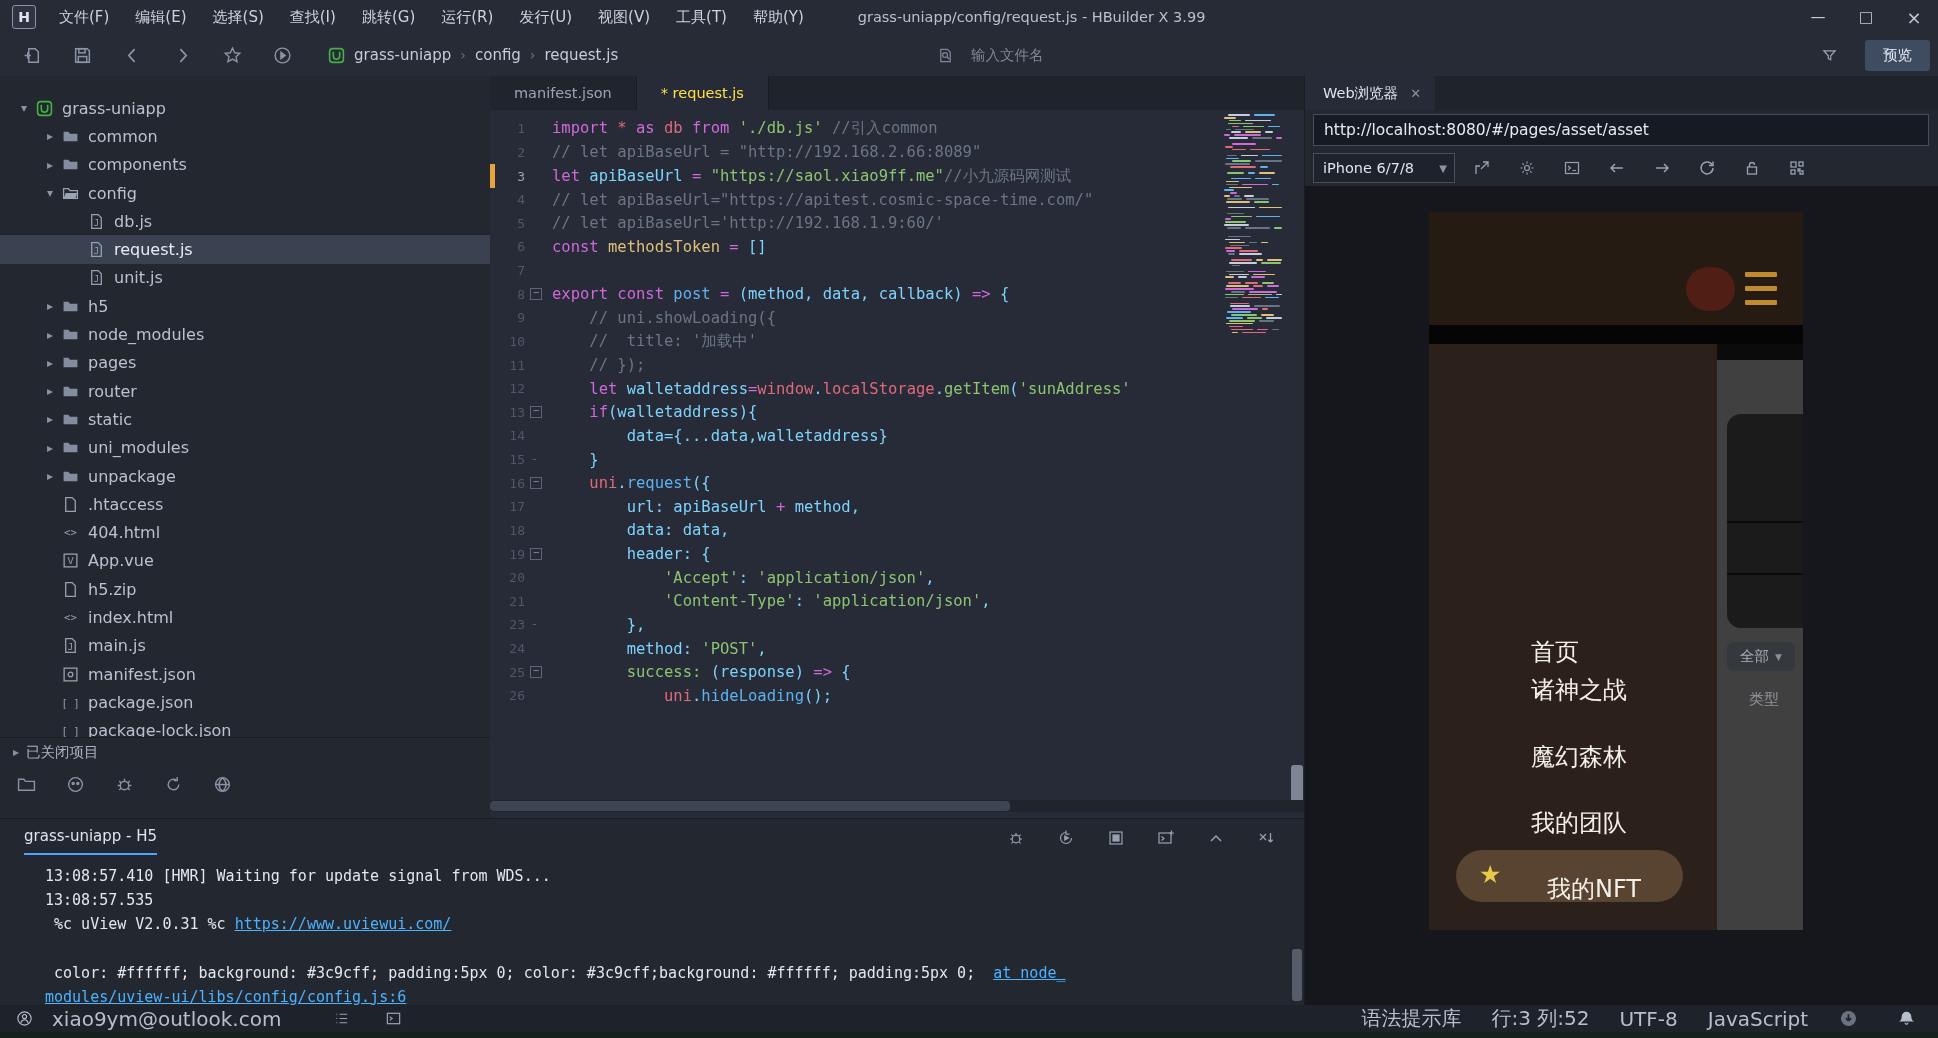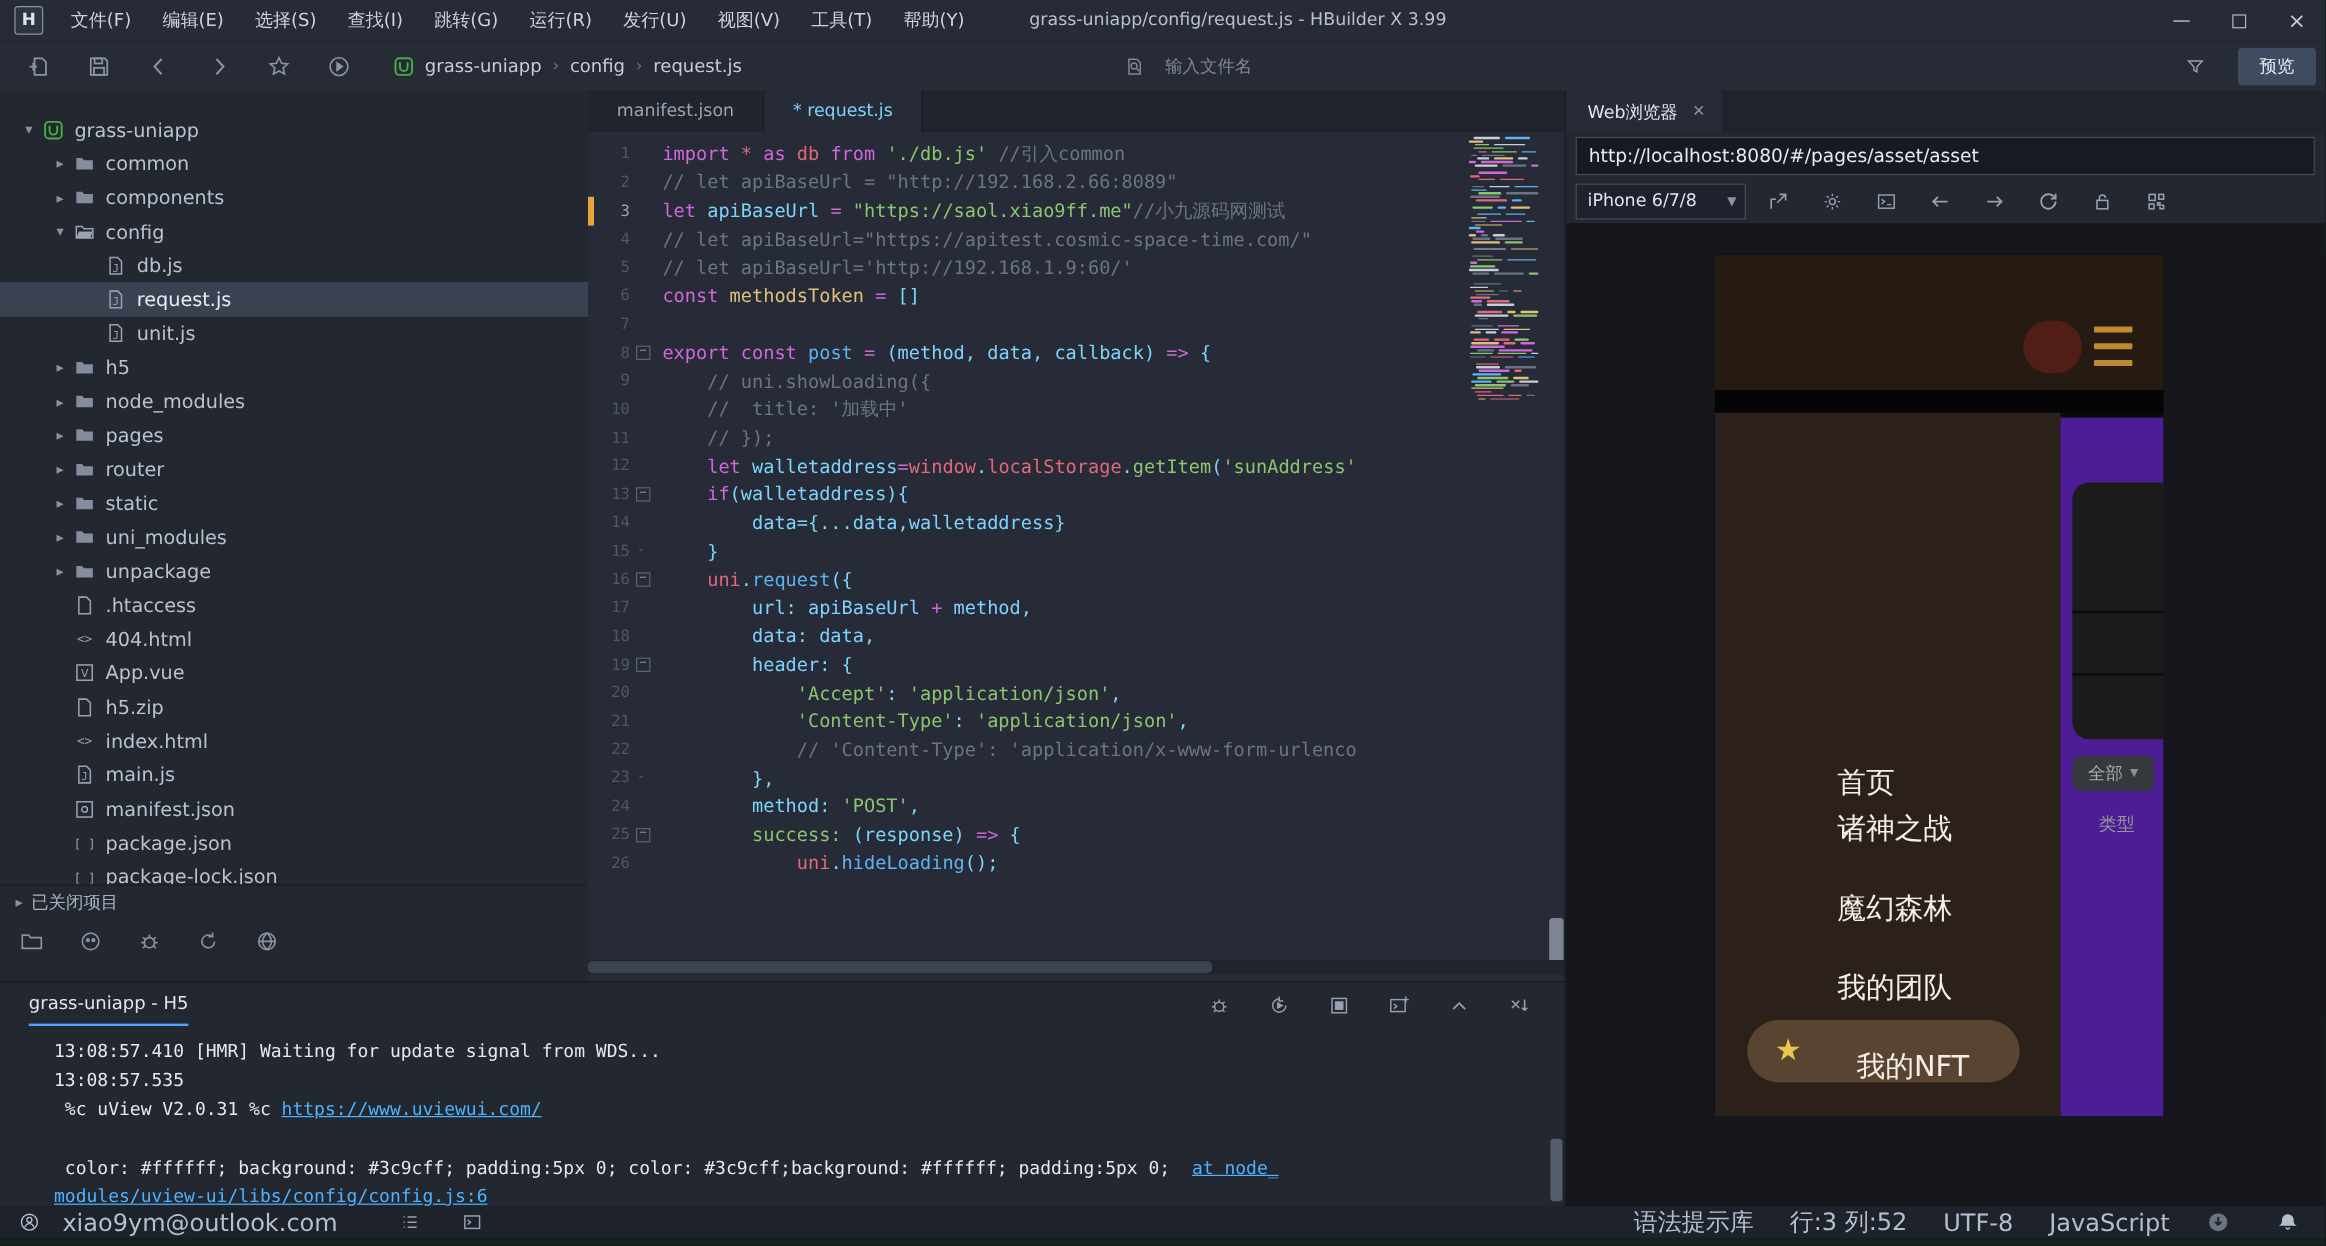--- a/index.html
+++ b/index.html
@@ -38,21 +38,21 @@
   .ticon{width:20px;margin-right:8px;flex:none;display:flex;align-items:center;justify-content:center;}
   #closed-projects{position:absolute;left:0;top:661px;width:100%;height:28px;border-top:1px solid #1a1d24;
                    display:flex;align-items:center;font-size:14.5px;color:#aab3c2;}
   #sidebar-tools{position:absolute;left:0;top:689px;width:100%;height:38px;display:flex;align-items:center;gap:21px;padding-left:16px;box-sizing:border-box;}
   #sidebar-tools .ticon svg{width:19px;height:19px;}
 
   
   #editor{left:490px;top:76px;width:814px;height:742px;background:#262b37;overflow:hidden;}
   #editor-tabs{position:absolute;left:0;top:0;width:100%;height:34px;background:#1f232b;display:flex;}
   .etab{padding:0 24px;display:flex;align-items:center;font-size:14.5px;color:#9aa4b5;background:#20242d;border-right:1px solid #181b22;}
-  .etab.active{background:#262b37;color:#7dd3fc;}
+  .etab.active{background:#262b37;color:#fde047;}
   #code-area{position:absolute;left:0;top:34px;width:100%;height:688px;}
   .code-line{display:flex;height:23.64px;align-items:center;font-family:"DejaVu Sans Mono","Liberation Mono",monospace;font-size:15.5px;white-space:pre;}
   .curmark{width:5px;height:100%;flex:none;}
   .code-line.cur .curmark{background:#e8a33d;}
   .lnum{width:30px;text-align:right;color:#4f5867;font-size:13px;flex:none;font-family:"DejaVu Sans Mono",monospace;}
   .code-line.cur .lnum{color:#9aa5b8;}
   .foldbox{width:22px;flex:none;display:flex;align-items:center;justify-content:center;}
   .fold{width:10px;height:10px;border:1px solid #5a6575;color:#8a95a5;font-size:10px;line-height:8px;text-align:center;}
   .foldend{color:#5a6575;font-size:10px;}
   .codetxt{padding-left:5px;}
@@ -92,21 +92,21 @@
   #phone{position:absolute;left:124px;top:26px;width:374px;height:718px;background:#0b0b0c;overflow:hidden;}
   #ph-header{position:absolute;left:0;top:0;width:374px;height:113px;background:#251b12;}
   #ph-redpill{position:absolute;left:257px;top:55px;width:49px;height:44px;border-radius:22px;background:#511e16;}
   #ph-burger{position:absolute;left:316px;top:60px;width:32px;height:33px;display:flex;flex-direction:column;justify-content:space-between;}
   #ph-burger i{display:block;height:5px;background:#c08b2e;border-radius:1px;}
   #ph-band{position:absolute;left:0;top:113px;width:374px;height:19px;background:#050505;}
   #ph-drawer{position:absolute;left:0;top:132px;width:288px;height:586px;background:#2b211a;}
   .ph-item{position:absolute;left:102px;font-size:24px;color:#f4efe7;white-space:nowrap;transform:translateY(-50%);}
   #ph-pill{position:absolute;left:27px;top:506px;width:227px;height:52px;border-radius:26px;background:#584430;}
   #ph-star{position:absolute;left:50px;top:518px;font-size:25px;color:#e8c84a;line-height:1;}
-  #ph-sliver{position:absolute;left:288px;top:136px;width:86px;height:586px;background:#4c1d95;}
+  #ph-sliver{position:absolute;left:288px;top:148px;width:86px;height:586px;background:#404040;}
   #ph-card{position:absolute;left:10px;top:54px;width:76px;height:214px;background:#1b1b1b;border-radius:14px 0 0 14px;}
   .ph-cardline{position:absolute;left:0;width:76px;height:2px;background:#0a0a0a;}
   #ph-all{position:absolute;left:10px;top:282px;width:68px;height:29px;background:#35383d;border-radius:6px;
           display:flex;align-items:center;justify-content:center;gap:6px;font-size:14.5px;color:#a9adb5;}
   #ph-all .chev{font-size:9px;color:#8a8e96;}
   #ph-type{position:absolute;left:32px;top:330px;font-size:15px;color:#93939a;}
 
   
   #statusbar{left:0;top:1005px;width:1938px;height:27px;background:#1e222b;display:flex;align-items:center;font-size:20px;color:#b6bfcd;}
   #statusbar .ticon svg{width:17px;height:17px;}
@@ -484,21 +484,20 @@
       <div class="code-line"><span class="curmark"></span><span class="lnum">12</span><span class="foldbox"></span><span class="codetxt"><span class="tok-kw">    let</span><span class="tok-pl"> walletaddress</span><span class="tok-kw">=</span><span class="tok-red">window</span><span class="tok-pl">.</span><span class="tok-red">localStorage</span><span class="tok-pl">.</span><span class="tok-str">getItem</span><span class="tok-pl">(</span><span class="tok-str">'sunAddress'</span></span></div>
       <div class="code-line"><span class="curmark"></span><span class="lnum">13</span><span class="foldbox"><span class="fold">−</span></span><span class="codetxt"><span class="tok-kw">    if</span><span class="tok-pl">(walletaddress){</span></span></div>
       <div class="code-line"><span class="curmark"></span><span class="lnum">14</span><span class="foldbox"></span><span class="codetxt"><span class="tok-pl">        data={...data,walletaddress}</span></span></div>
       <div class="code-line"><span class="curmark"></span><span class="lnum">15</span><span class="foldbox"><span class="foldend">╴</span></span><span class="codetxt"><span class="tok-pl">    }</span></span></div>
       <div class="code-line"><span class="curmark"></span><span class="lnum">16</span><span class="foldbox"><span class="fold">−</span></span><span class="codetxt"><span class="tok-red">    uni</span><span class="tok-pl">.</span><span class="tok-fn">request</span><span class="tok-pl">({</span></span></div>
       <div class="code-line"><span class="curmark"></span><span class="lnum">17</span><span class="foldbox"></span><span class="codetxt"><span class="tok-pl">        url: apiBaseUrl </span><span class="tok-kw">+</span><span class="tok-pl"> method,</span></span></div>
       <div class="code-line"><span class="curmark"></span><span class="lnum">18</span><span class="foldbox"></span><span class="codetxt"><span class="tok-pl">        data: data,</span></span></div>
       <div class="code-line"><span class="curmark"></span><span class="lnum">19</span><span class="foldbox"><span class="fold">−</span></span><span class="codetxt"><span class="tok-pl">        header: {</span></span></div>
       <div class="code-line"><span class="curmark"></span><span class="lnum">20</span><span class="foldbox"></span><span class="codetxt"><span class="tok-str">            'Accept'</span><span class="tok-pl">: </span><span class="tok-str">'application/json'</span><span class="tok-pl">,</span></span></div>
       <div class="code-line"><span class="curmark"></span><span class="lnum">21</span><span class="foldbox"></span><span class="codetxt"><span class="tok-str">            'Content-Type'</span><span class="tok-pl">: </span><span class="tok-str">'application/json'</span><span class="tok-pl">,</span></span></div>
-      <div class="code-line"><span class="curmark"></span><span class="lnum">22</span><span class="foldbox"></span><span class="codetxt"><span class="tok-com">            // 'Content-Type': 'application/x-www-form-urlenco</span></span></div>
       <div class="code-line"><span class="curmark"></span><span class="lnum">23</span><span class="foldbox"><span class="foldend">╴</span></span><span class="codetxt"><span class="tok-pl">        },</span></span></div>
       <div class="code-line"><span class="curmark"></span><span class="lnum">24</span><span class="foldbox"></span><span class="codetxt"><span class="tok-pl">        method: </span><span class="tok-str">'POST'</span><span class="tok-pl">,</span></span></div>
       <div class="code-line"><span class="curmark"></span><span class="lnum">25</span><span class="foldbox"><span class="fold">−</span></span><span class="codetxt"><span class="tok-str">        success:</span><span class="tok-pl"> (response)</span><span class="tok-kw"> =&gt;</span><span class="tok-pl"> {</span></span></div>
       <div class="code-line"><span class="curmark"></span><span class="lnum">26</span><span class="foldbox"></span><span class="codetxt"><span class="tok-red">            uni</span><span class="tok-pl">.</span><span class="tok-fn">hideLoading</span><span class="tok-pl">();</span></span></div>
     </div>
   <div id="minimap">
       <div class="mmbar" style="left: 6.15855px; top: 0px; width: 21.7692px; background: rgb(199, 206, 219);"></div>
       <div class="mmbar" style="left: 31.9277px; top: 0px; width: 21.5464px; background: rgb(92, 179, 240);"></div>
       <div class="mmbar" style="left: 2.39249px; top: 2.9px; width: 11.8967px; background: rgb(222, 193, 120);"></div>
       <div class="mmbar" style="left: 7.37105px; top: 5.8px; width: 11.1519px; background: rgb(140, 197, 112);"></div>

